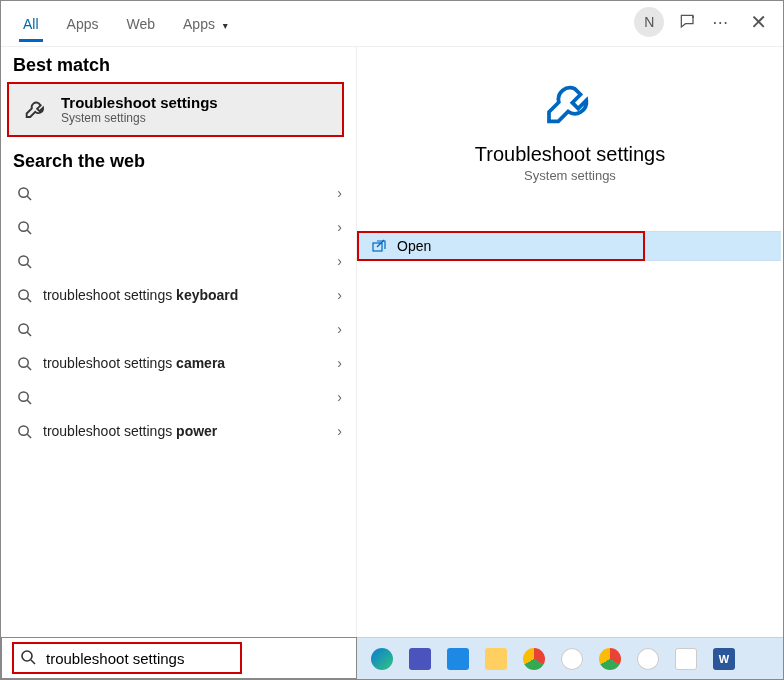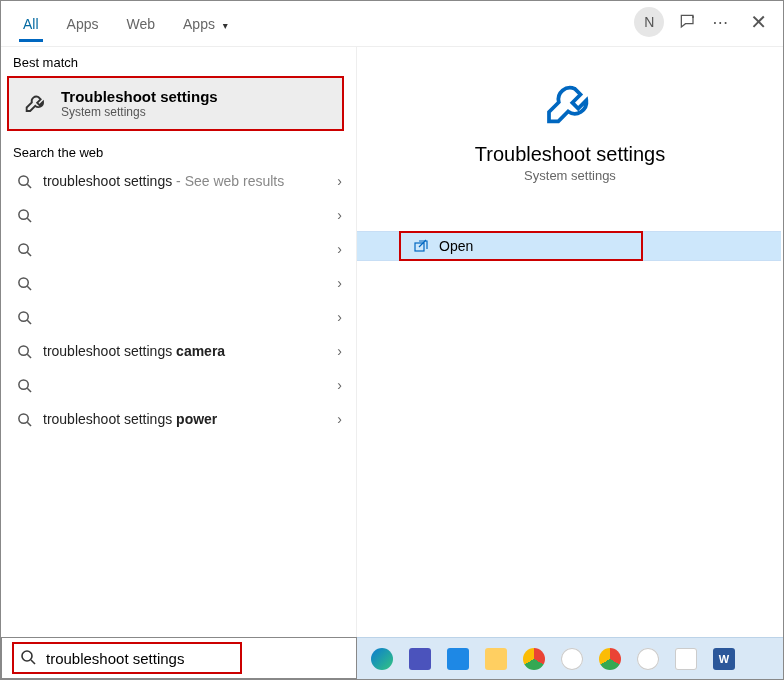--- a/index.html
+++ b/index.html
@@ -29,21 +29,21 @@
   .header-right { position: absolute; right: 8px; top: 6px; display: flex; align-items: center; gap: 12px; }
   .avatar { width: 30px; height: 30px; border-radius: 50%; background: #e6e6e6; display:flex; align-items:center; justify-content:center; font-weight:500; color:#555; }
   .title-icon { width: 24px; height: 24px; display:flex; align-items:center; justify-content:center; }
   .dots { font-size: 16px; letter-spacing: 2px; color: #555; }
   .close { font-size: 20px; color: #555; padding: 0 8px; }
   
   .cols { display: flex; height: calc(100% - 46px - 42px); }
   .left { width: 356px; border-right: 1px solid #eee; background: #fff; position: relative; }
   .right { flex: 1; text-align: center; }
   
-  .section-hdr { font-weight: 400; font-size: 13px; padding: 8px 12px 4px 12px; }
+  .section-hdr { font-weight: 700; font-size: 18px; padding: 8px 12px 4px 12px; }
   .best-match {
     display: flex; align-items: center; gap: 10px;
     padding: 10px 12px; background: #ededed;
     border: 2px solid #c00; margin: 2px 12px 6px 6px;
   }
   .bm-icon { width: 30px; height: 30px; display:flex; align-items:center; justify-content:center; }
   .bm-title { font-weight: 700; font-size: 15px; }
   .bm-sub { font-size: 12px; color: #555; }
   .web-item {
     display: flex; align-items: center; gap: 10px;
@@ -56,21 +56,21 @@
   .big-icon { margin: 30px auto 10px; width: 56px; height: 56px; }
   .right h2 { font-size: 20px; font-weight: 500; margin: 8px 0 2px; }
   .subtle { color: #666; font-size: 13px; margin-bottom: 48px; }
   .open-row {
     display:flex; align-items:center; gap:10px;
     border-top: 1px solid #c7def5; border-bottom: 1px solid #c7def5;
     background: #cde7fb; height: 30px; width: calc(100% - 2px);
   }
   .open-left {
     border: 2px solid #c00; display:flex; align-items:center; gap:10px;
-    padding: 4px 12px; width: 244px; height: 30px; margin-left: 42px;
+    padding: 4px 12px; width: 288px; height: 30px;
   }
   .open-icon { width:16px; height:16px; }
   
   .search-bar {
     position: absolute; left: 0; bottom: 0; height: 42px; width: 356px;
     border: 1px solid #888; display:flex; align-items:center; gap:8px;
     padding: 0 10px; background: #fff;
   }
   .search-bar .box-red { border:2px solid #c00; display:flex; align-items:center; gap:8px; padding:2px 6px; width:230px; height:32px; }
   .search-bar input { border:none; outline:none; font-size:15px; width: 180px; }
@@ -129,48 +129,48 @@
 
       <div class="section-hdr">Search the web</div>
       <div id="web-list">
           <div class="web-item">
             <span class="mag">
               <svg viewBox="0 0 16 16" width="15" height="15" fill="none" stroke="#555" stroke-width="1.6">
                 <circle cx="7" cy="7" r="5"></circle>
                 <path d="M11 11l4 4"></path>
               </svg>
             </span>
-            <span>troubleshoot settings<span class="muted"> - See web results</span></span>
-            <span class="chev">›</span>
-          </div>
-          <div class="web-item">
-            <span class="mag">
-              <svg viewBox="0 0 16 16" width="15" height="15" fill="none" stroke="#555" stroke-width="1.6">
-                <circle cx="7" cy="7" r="5"></circle>
-                <path d="M11 11l4 4"></path>
-              </svg>
-            </span>
-            <span class="chev">›</span>
-          </div>
-          <div class="web-item">
-            <span class="mag">
-              <svg viewBox="0 0 16 16" width="15" height="15" fill="none" stroke="#555" stroke-width="1.6">
-                <circle cx="7" cy="7" r="5"></circle>
-                <path d="M11 11l4 4"></path>
-              </svg>
-            </span>
-            <span class="chev">›</span>
-          </div>
-          <div class="web-item">
-            <span class="mag">
-              <svg viewBox="0 0 16 16" width="15" height="15" fill="none" stroke="#555" stroke-width="1.6">
-                <circle cx="7" cy="7" r="5"></circle>
-                <path d="M11 11l4 4"></path>
-              </svg>
-            </span>
+            <span class="chev">›</span>
+          </div>
+          <div class="web-item">
+            <span class="mag">
+              <svg viewBox="0 0 16 16" width="15" height="15" fill="none" stroke="#555" stroke-width="1.6">
+                <circle cx="7" cy="7" r="5"></circle>
+                <path d="M11 11l4 4"></path>
+              </svg>
+            </span>
+            <span class="chev">›</span>
+          </div>
+          <div class="web-item">
+            <span class="mag">
+              <svg viewBox="0 0 16 16" width="15" height="15" fill="none" stroke="#555" stroke-width="1.6">
+                <circle cx="7" cy="7" r="5"></circle>
+                <path d="M11 11l4 4"></path>
+              </svg>
+            </span>
+            <span class="chev">›</span>
+          </div>
+          <div class="web-item">
+            <span class="mag">
+              <svg viewBox="0 0 16 16" width="15" height="15" fill="none" stroke="#555" stroke-width="1.6">
+                <circle cx="7" cy="7" r="5"></circle>
+                <path d="M11 11l4 4"></path>
+              </svg>
+            </span>
+            <span>troubleshoot settings <b>keyboard</b></span>
             <span class="chev">›</span>
           </div>
           <div class="web-item">
             <span class="mag">
               <svg viewBox="0 0 16 16" width="15" height="15" fill="none" stroke="#555" stroke-width="1.6">
                 <circle cx="7" cy="7" r="5"></circle>
                 <path d="M11 11l4 4"></path>
               </svg>
             </span>
             <span class="chev">›</span>

